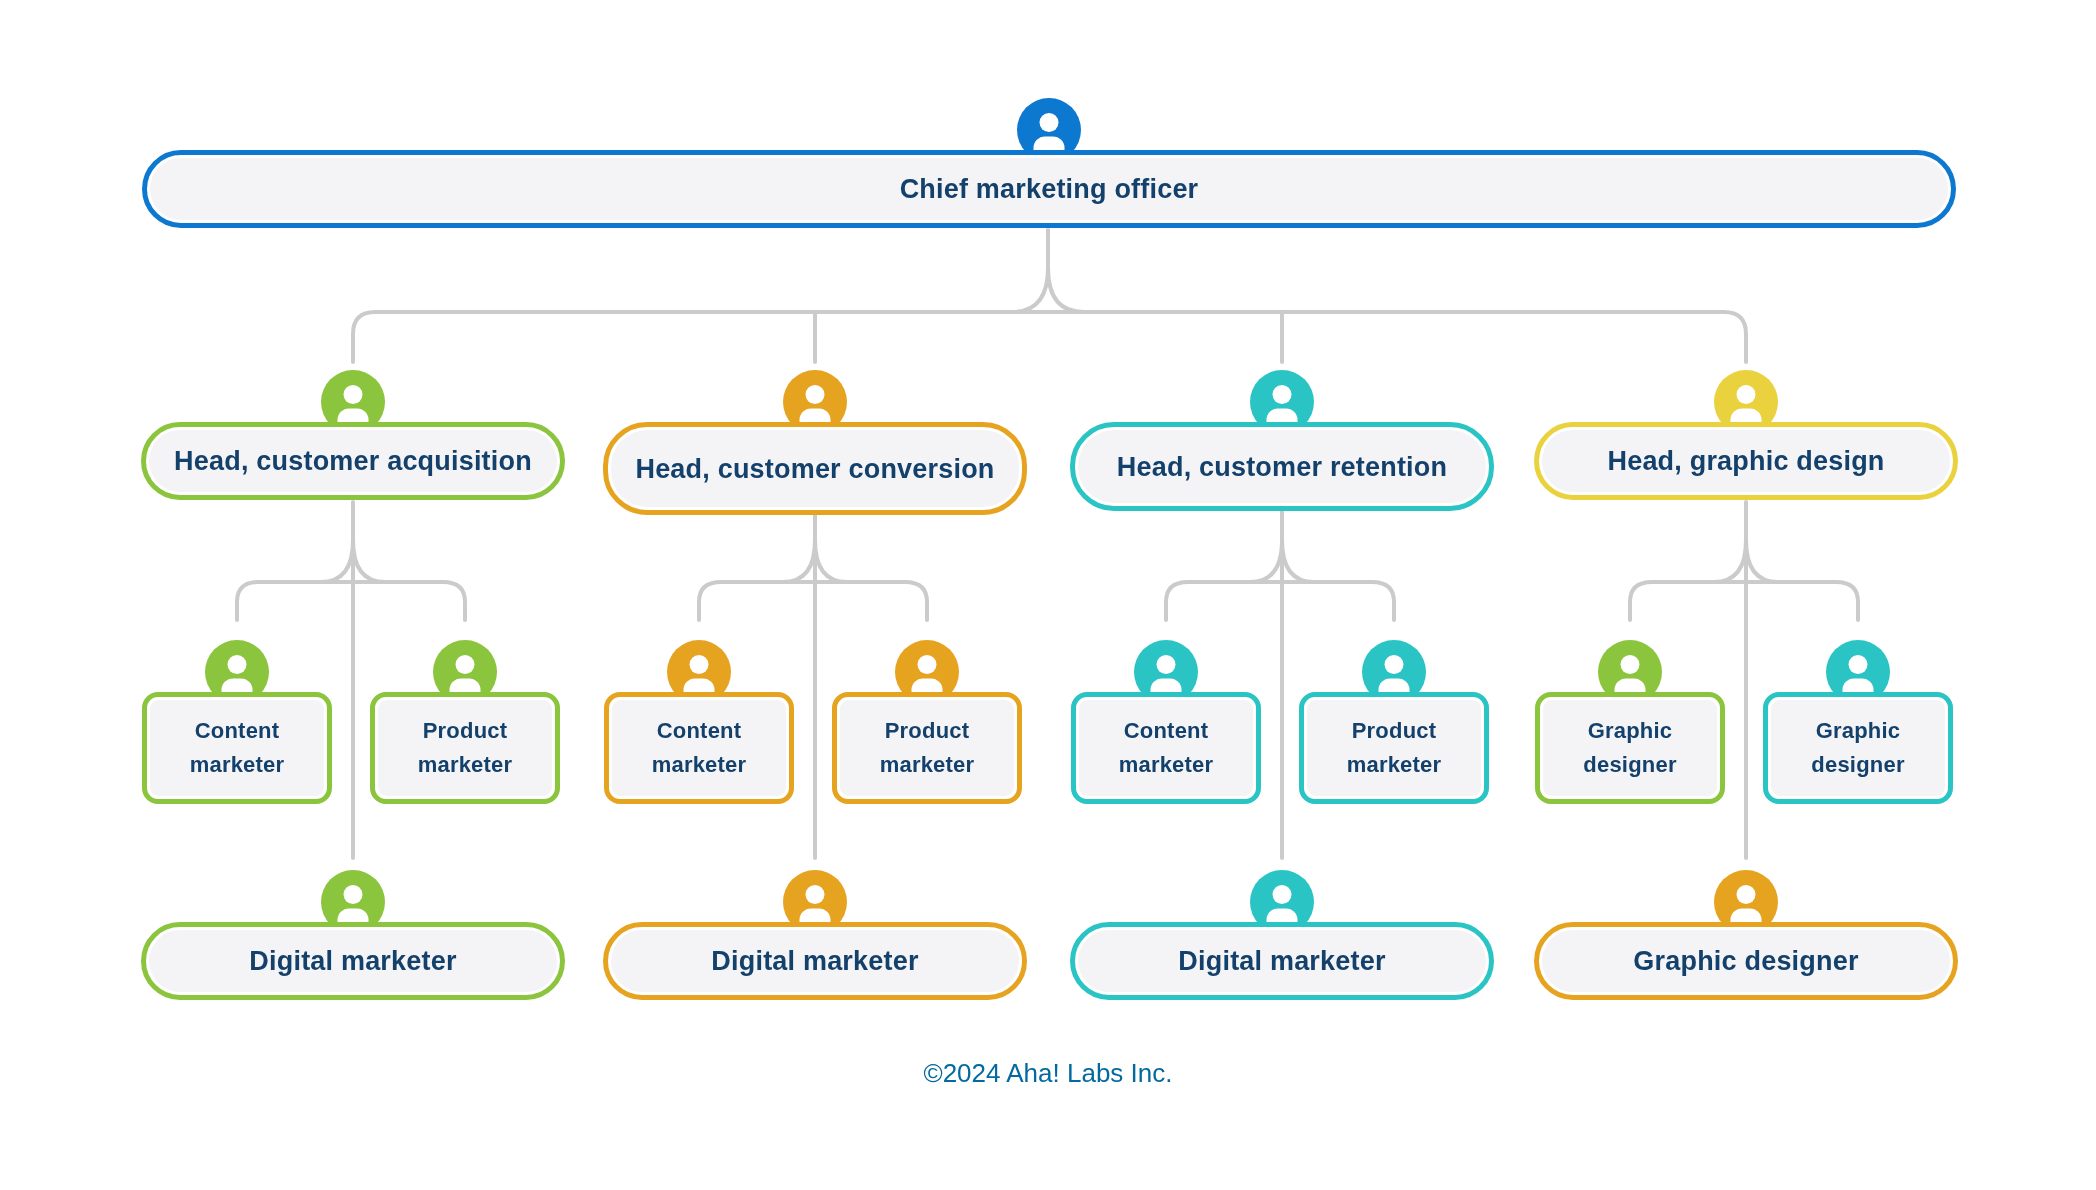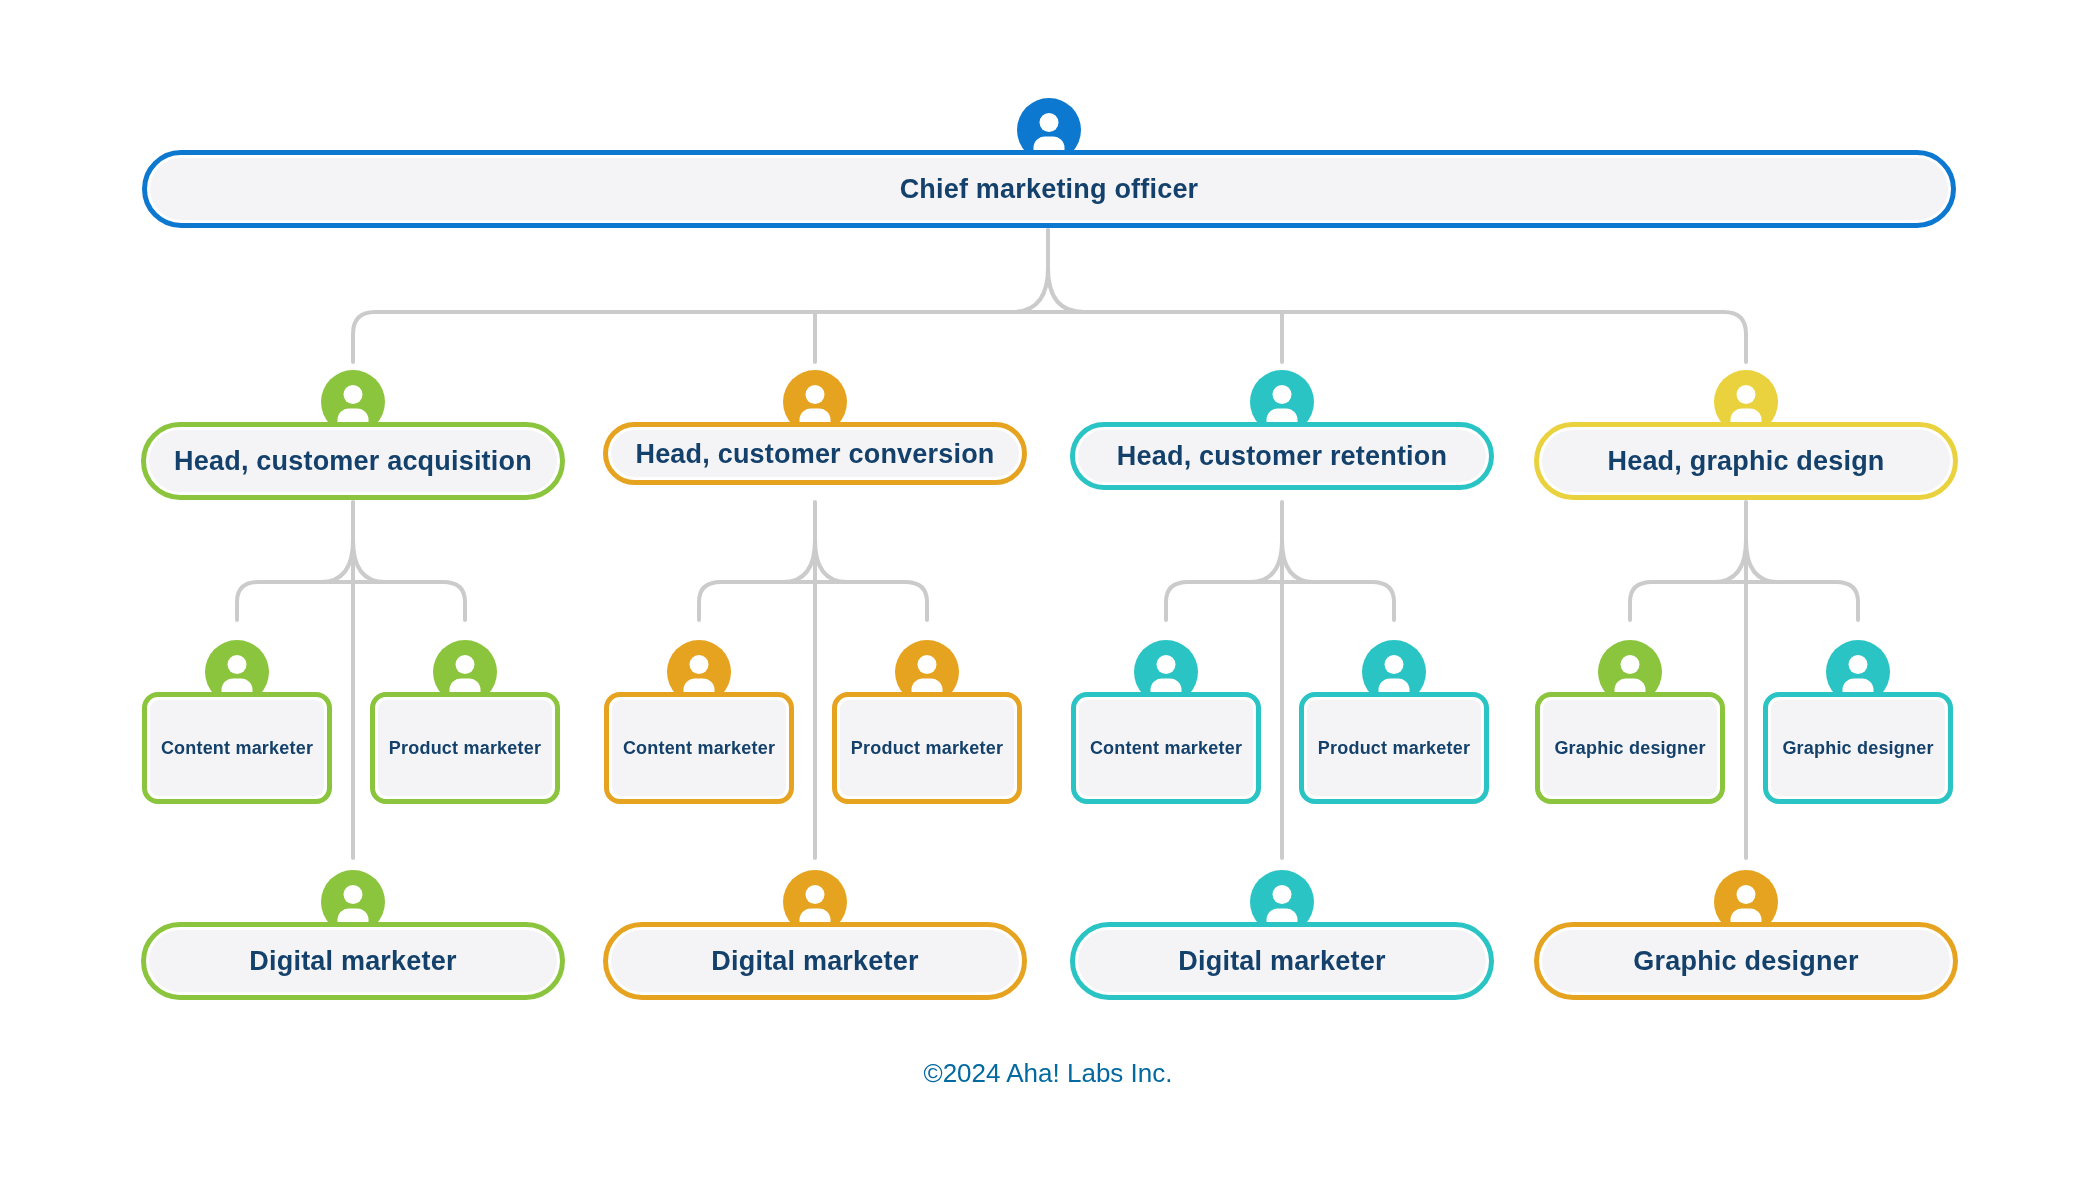--- a/index.html
+++ b/index.html
@@ -52,21 +52,21 @@
     text-align:center;
   }
   .node.pill .fill{border-radius:36px;}
   .label{
     color:#14416b;
     font-weight:bold;
     font-size:27px;
     line-height:34px;
     letter-spacing:0.2px;
   }
-  .node.child .label{font-size:18px;}
+  .node.child .label{font-size:22px;}
   .footer{
     position:absolute;
     left:0;top:1058px;width:100%;
     text-align:center;
     color:#0369a1;
     font-size:26px;
     z-index:1;
   }
 </style>
 </head>
@@ -188,21 +188,21 @@
           </g>
         </svg>
     </span>
     <div class="body">
         <div class="fill">
       <span class="label">Digital marketer</span>
     </div>
       </div>
   </div>
 
-  <div class="node pill head" style="left: 603px; top: 422px; width: 424px; height: 63px; --c: #e6a31f;">
+  <div class="node pill head" style="left: 603px; top: 422px; width: 424px; height: 93px; --c: #e6a31f;">
     <span class="icon">
       <svg viewBox="0 0 64 64">
           <circle cx="32" cy="32" r="32" fill="currentColor"></circle>
           <g clip-path="url(#pclip)" fill="#fff">
             <circle cx="32" cy="24.5" r="9.5"></circle>
             <rect x="16.5" y="38.5" width="31" height="30" rx="11.5"></rect>
           </g>
         </svg>
     </span>
     <div class="body">
@@ -253,21 +253,21 @@
           </g>
         </svg>
     </span>
     <div class="body">
         <div class="fill">
       <span class="label">Digital marketer</span>
     </div>
       </div>
   </div>
 
-  <div class="node pill head" style="left: 1070px; top: 422px; width: 424px; height: 68px; --c: #2bc4c4;">
+  <div class="node pill head" style="left: 1070px; top: 422px; width: 424px; height: 89px; --c: #2bc4c4;">
     <span class="icon">
       <svg viewBox="0 0 64 64">
           <circle cx="32" cy="32" r="32" fill="currentColor"></circle>
           <g clip-path="url(#pclip)" fill="#fff">
             <circle cx="32" cy="24.5" r="9.5"></circle>
             <rect x="16.5" y="38.5" width="31" height="30" rx="11.5"></rect>
           </g>
         </svg>
     </span>
     <div class="body">

